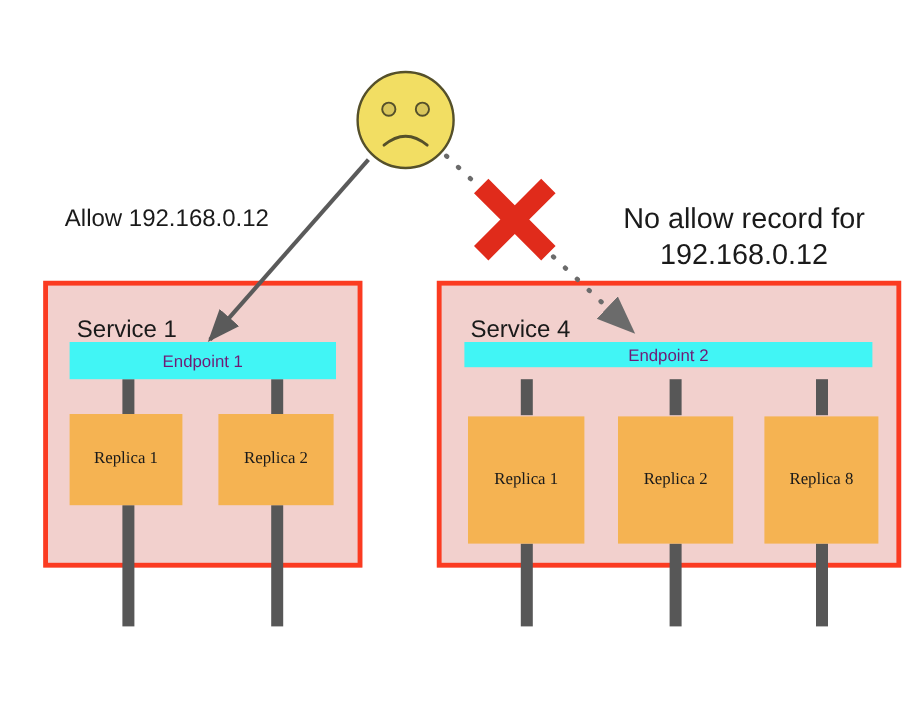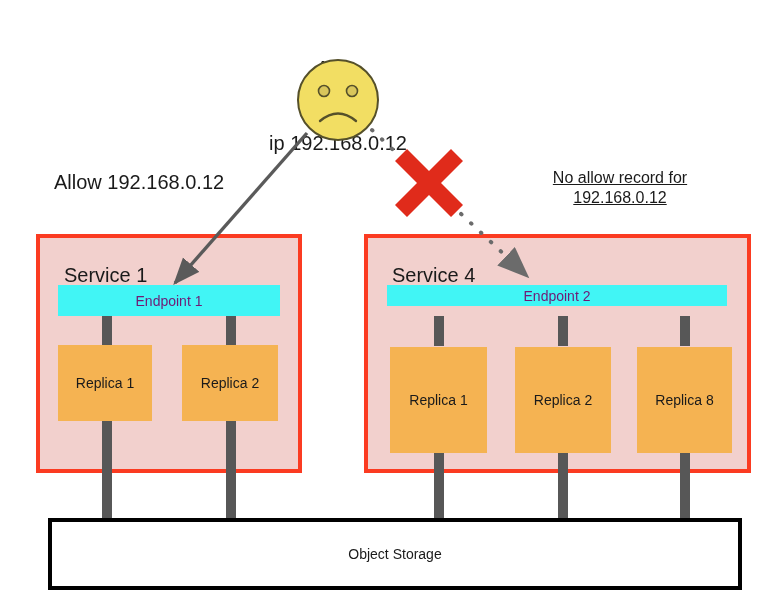--- a/index.html
+++ b/index.html
@@ -35,22 +35,21 @@
     top: 170px;
     width: 220px;
     font-size: 20px;
     text-align: left;
     margin-left: 34px;
   }
   #deny-label {
     left: 505px;
     top: 168px;
     width: 230px;
-    font-size: 16px;
-    text-decoration: underline;
+    font-size: 24px;
   }
   
   #alice-face {
     position: absolute;
     left: 296px;
     top: 58px;
     width: 84px;
     height: 84px;
   }
   
@@ -83,21 +82,21 @@
     box-sizing: border-box;
   }
   #endpoint-1 { left: 58px;  top: 285px; width: 222px; height: 31px; }
   #endpoint-2 { left: 387px; top: 285px; width: 340px; height: 21px; }
   
   .replica {
     position: absolute;
     background: #f5b352;
     color: #1a1a1a;
     font-size: 14px;
-    font-family: Liberation Sans, sans-serif;
+    font-family: Liberation Serif, serif;
     display: flex;
     align-items: center;
     justify-content: center;
     box-sizing: border-box;
   }
   #s1-replica-1 { left: 58px;  top: 345px; width: 94px; height: 76px; }
   #s1-replica-2 { left: 182px; top: 345px; width: 96px; height: 76px; }
   #s2-replica-1 { left: 390px; top: 347px; width: 97px; height: 106px; }
   #s2-replica-2 { left: 515px; top: 347px; width: 96px; height: 106px; }
   #s2-replica-3 { left: 637px; top: 347px; width: 95px; height: 106px; }
@@ -147,24 +146,20 @@
     pointer-events: none;
   }
   #arrows-under { z-index: 2; }
   #xmark-layer  { z-index: 4; }
 </style>
 </head>
 <body>
 
 <div id="canvas">
 
-  <div class="label" id="alice-label">
-    <div>Alice</div>
-    <div>ip 192.168.0.12</div>
-  </div>
 
   <svg id="alice-face" viewBox="0 0 84 84">
     <circle cx="42" cy="42" r="40" fill="#F2DE63" stroke="#55502a" stroke-width="2"></circle>
     <circle cx="28" cy="33" r="5.5" fill="#D9C65B" stroke="#55502a" stroke-width="1.6"></circle>
     <circle cx="56" cy="33" r="5.5" fill="#D9C65B" stroke="#55502a" stroke-width="1.6"></circle>
     <path d="M24 63 Q42 48 60 63" fill="none" stroke="#55502a" stroke-width="2.4" stroke-linecap="round"></path>
   </svg>
 
   <div class="label" id="allow-label">Allow 192.168.0.12</div>
   <div class="label" id="deny-label">No allow record for
@@ -208,23 +203,20 @@
   <div class="endpoint" id="endpoint-1">Endpoint 1</div>
   <div class="endpoint" id="endpoint-2">Endpoint 2</div>
 
   <div class="replica" id="s1-replica-1">Replica 1</div>
   <div class="replica" id="s1-replica-2">Replica 2</div>
 
   <div class="replica" id="s2-replica-1">Replica 1</div>
   <div class="replica" id="s2-replica-2">Replica 2</div>
   <div class="replica" id="s2-replica-3">Replica 8</div>
 
-  <div id="object-storage">
-    <span>Object Storage</span>
-  </div>
 
   <svg class="overlay" id="xmark-layer" viewBox="0 0 766 607">
     <g transform="translate(395,149)">
       <path d="M12 0 L34 22 L56 0 L68 12 L46 34 L68 56 L56 68 L34 46 L12 68 L0 56 L22 34 L0 12 Z" fill="#E02B1B"></path>
     </g>
   </svg>
 
 </div>
 
 </body></html>

